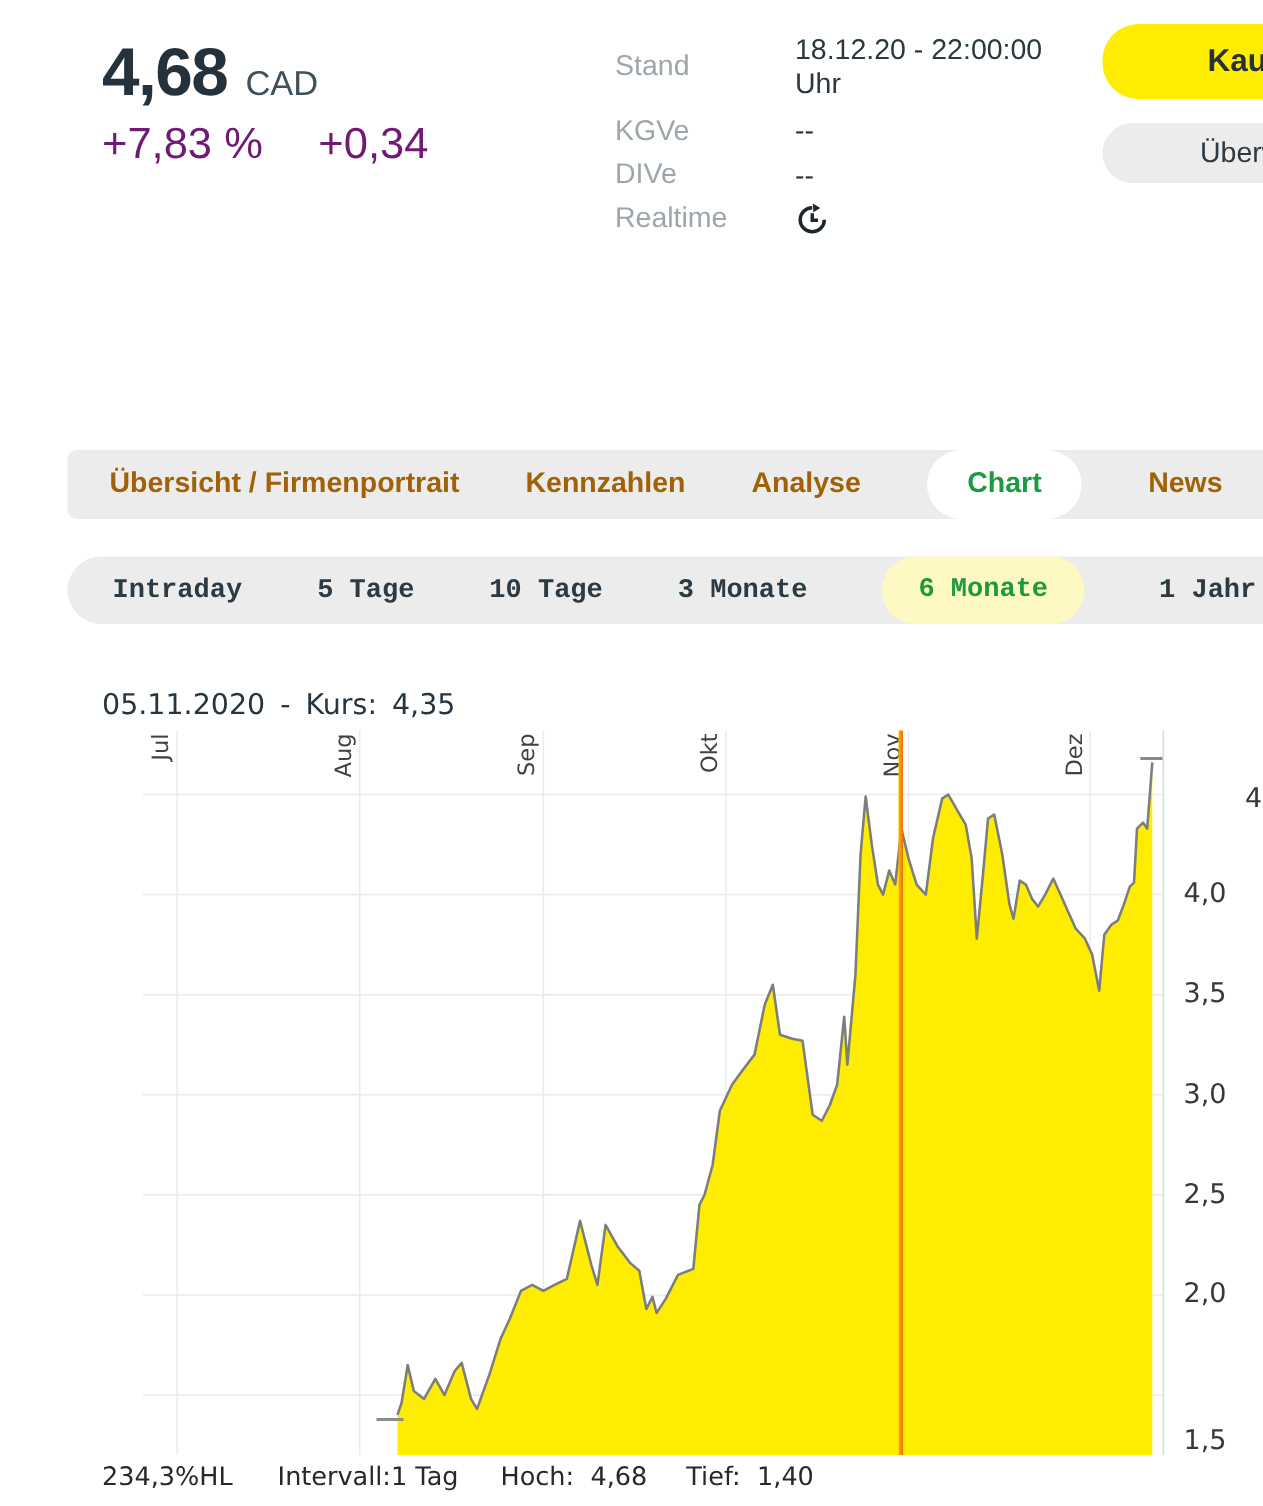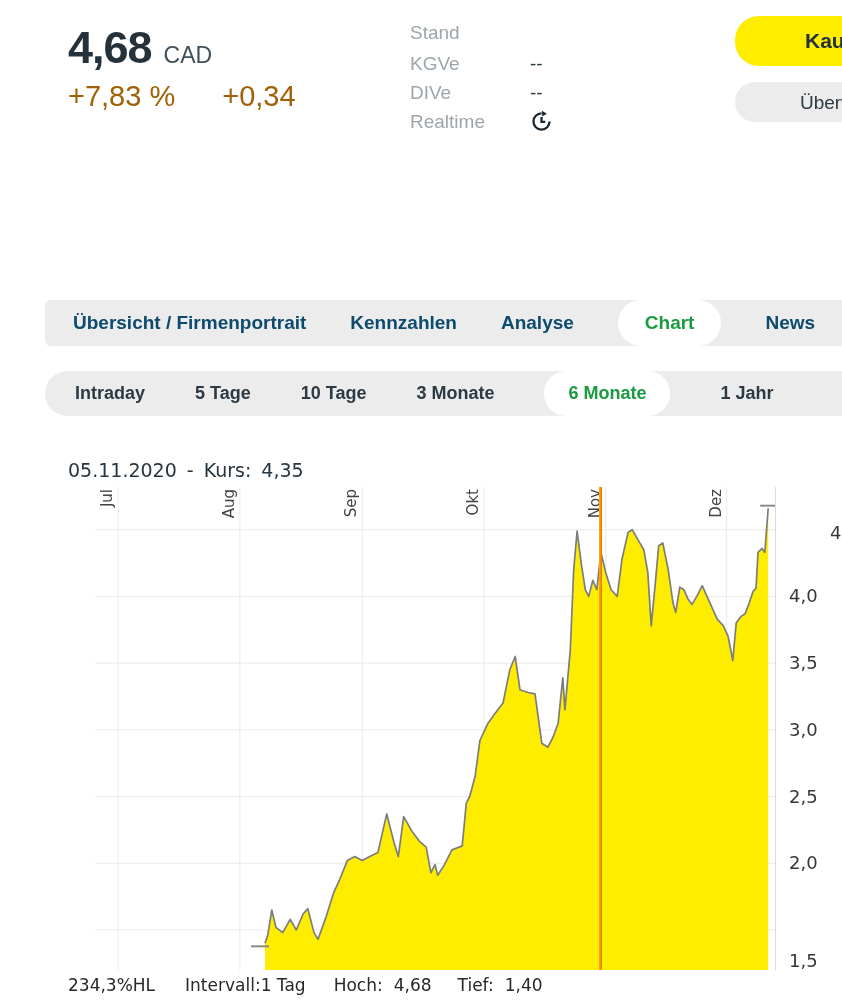--- a/index.html
+++ b/index.html
@@ -3,50 +3,50 @@
 <meta charset="utf-8">
 <style>
   html,body{margin:0;padding:0;background:#fff;}
   .page{position:relative;width:842px;height:1004px;overflow:hidden;background:#fff;
         font-family:"Liberation Sans",sans-serif;color:#25323b;}
 
   
   .price-row{position:absolute;left:68px;top:22px;display:flex;align-items:baseline;gap:12px;}
   .price-big{font-size:45px;font-weight:800;letter-spacing:-1px;color:#25323b;}
   .price-cur{font-size:23px;font-weight:400;color:#40505a;}
-  .change-row{position:absolute;left:68px;top:80px;display:flex;gap:47px;
-              font-size:29px;color:#a16207;align-items:flex-end;}
+  .change-row{position:absolute;left:68px;top:80px;display:flex;gap:37px;
+              font-size:29px;color:#701a75;align-items:flex-end;}
 
   .facts{position:absolute;left:410px;top:22px;width:310px;}
   .fact-row{display:flex;align-items:center;font-size:19px;}
   .fact-label{width:120px;color:#9ca6ab;flex:none;}
   .fact-value{color:#2a3840;max-width:168px;line-height:1.22;}
   .fact-value.clip{white-space:nowrap;overflow:hidden;max-width:152px;}
   .chev{flex:none;margin-left:-2px;margin-top:4px;}
 
   
   .btn-buy{position:absolute;left:735px;top:16px;width:260px;height:48px;border-radius:24px;
            background:#ffed00;color:#25323b;font-size:21px;font-weight:600;
            line-height:48px;padding-left:70px;box-sizing:content-box;cursor:pointer;border:none;text-align:left;}
   .btn-watch{position:absolute;left:735px;top:82px;width:260px;height:40px;border-radius:20px;
            background:#ececec;color:#2c3a43;font-size:19px;line-height:40px;
            padding-left:65px;cursor:pointer;border:none;text-align:left;}
 
   
   .navbar{position:absolute;left:45px;top:300px;width:900px;height:46px;background:#ececec;
           border-radius:6px 0 0 6px;display:flex;align-items:center;gap:44px;padding-left:28px;box-sizing:border-box;}
-  .navtab{font-size:19px;font-weight:600;color:#0c4a6e;white-space:nowrap;cursor:pointer;}
+  .navtab{font-size:19px;font-weight:600;color:#a16207;white-space:nowrap;cursor:pointer;}
   .navtab.active{background:#fff;color:#1b9a40;border-radius:23px;height:46px;line-height:46px;
                  padding:0 27px;margin:0;}
 
   
   .timebar{position:absolute;left:45px;top:371px;width:900px;height:45px;background:#ececec;
            border-radius:23px 0 0 23px;display:flex;align-items:center;gap:50px;padding-left:30px;box-sizing:border-box;}
-  .timetab{font-size:18px;font-weight:600;color:#2c3a43;white-space:nowrap;cursor:pointer;}
-  .timetab.active{background:#ffffff;color:#1b9a40;border-radius:22px;height:45px;line-height:45px;padding:0 24px;}
+  .timetab{font-size:18px;font-weight:600;color:#2c3a43;white-space:nowrap;cursor:pointer;font-family:Liberation Mono, monospace;}
+  .timetab.active{background:#fef9c3;color:#1b9a40;border-radius:22px;height:45px;line-height:45px;padding:0 24px;}
 
   
   .chart-info{position:absolute;left:68px;top:459px;display:flex;gap:10px;
               font-family:"DejaVu Sans",sans-serif;font-size:19px;color:#273540;}
   .plot{position:absolute;left:95px;top:487px;width:680px;height:483px;
         border-right:1px solid #dcdcdc;cursor:crosshair;}
   .plot svg{position:absolute;left:0;top:0;}
   .cursor-line{position:absolute;left:599px;top:487px;width:3px;height:483px;
                background:linear-gradient(90deg,#ffb300,#ef7000);}
   .mlabel{position:absolute;writing-mode:vertical-lr;transform:rotate(180deg);
@@ -69,20 +69,21 @@
     <span class="price-cur">CAD</span>
   </div>
   <div class="change-row">
     <span>+7,83 %</span>
     <span>+0,34</span>
   </div>
 
   <div class="facts" id="facts">
       <div class="fact-row" style="margin-bottom: 8px;">
         <span class="fact-label">Stand</span>
+        <span class="fact-value">18.12.20 - 22:00:00 Uhr</span>
       </div>
       <div class="fact-row" style="margin-bottom: 6px;">
         <span class="fact-label">KGVe</span>
         <span class="fact-value">--</span>
       </div>
       <div class="fact-row" style="margin-bottom: 6px;">
         <span class="fact-label">DIVe</span>
         <span class="fact-value">--</span>
       </div>
       <div class="fact-row" style="margin-bottom: 0px;">

